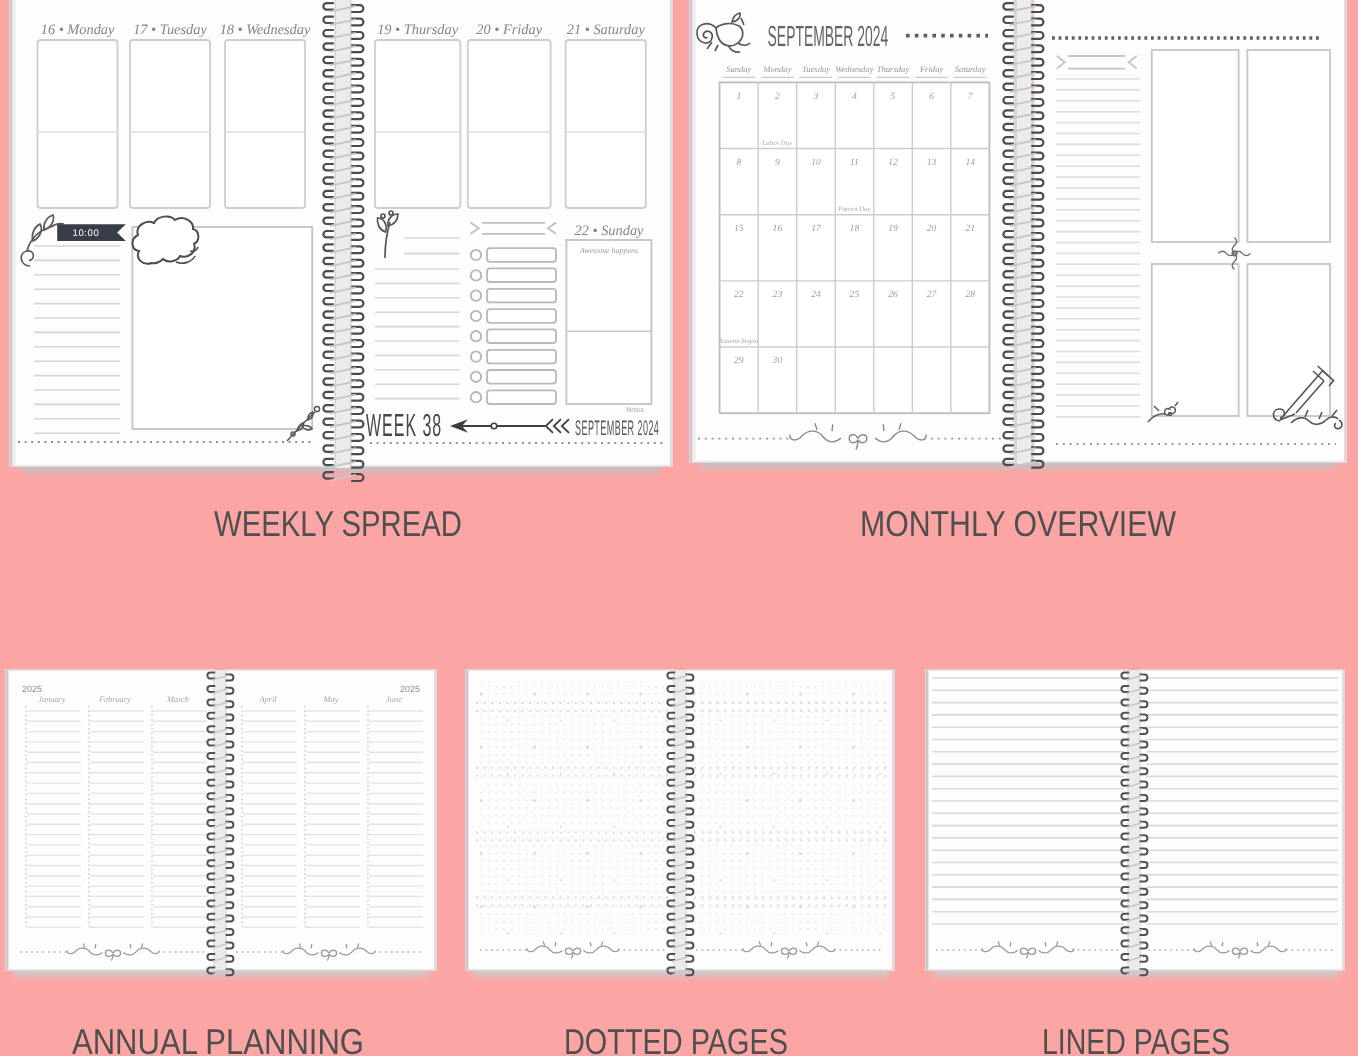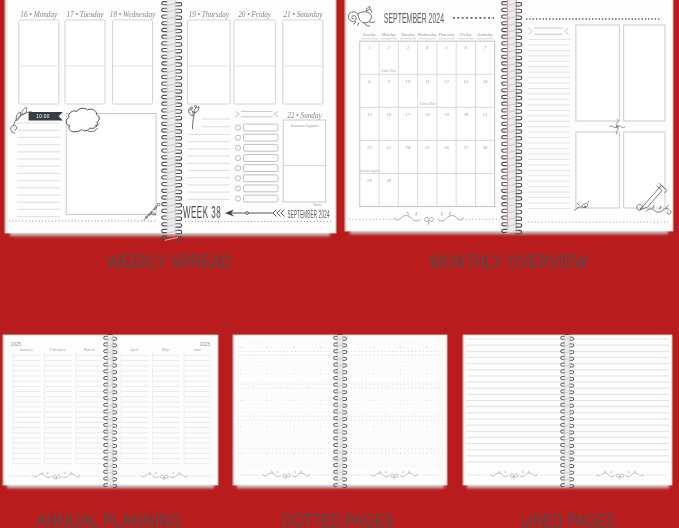--- a/index.html
+++ b/index.html
@@ -1,14 +1,14 @@
 <!DOCTYPE html>
 <html><head><meta charset="utf-8"><title>Planner</title><style>
 html,body{margin:0;padding:0;background:#ffffff;}
-#stage{position:relative;width:679px;height:528px;background:#b91c1c;overflow:hidden;}
+#stage{position:relative;width:679px;height:528px;background:#fca5a5;overflow:hidden;}
 svg{display:block;}
 text{font-family:"Liberation Sans",sans-serif;}
 .scr{font-family:"Liberation Serif",serif;font-style:italic;}
 </style></head><body>
 <div id="stage">
 <svg width="679" height="528" viewBox="0 0 679 528">
 <defs>
 <filter id="blur2" x="-50%" y="-50%" width="200%" height="200%">
           <feGaussianBlur stdDeviation="1.7"></feGaussianBlur>
         </filter>

